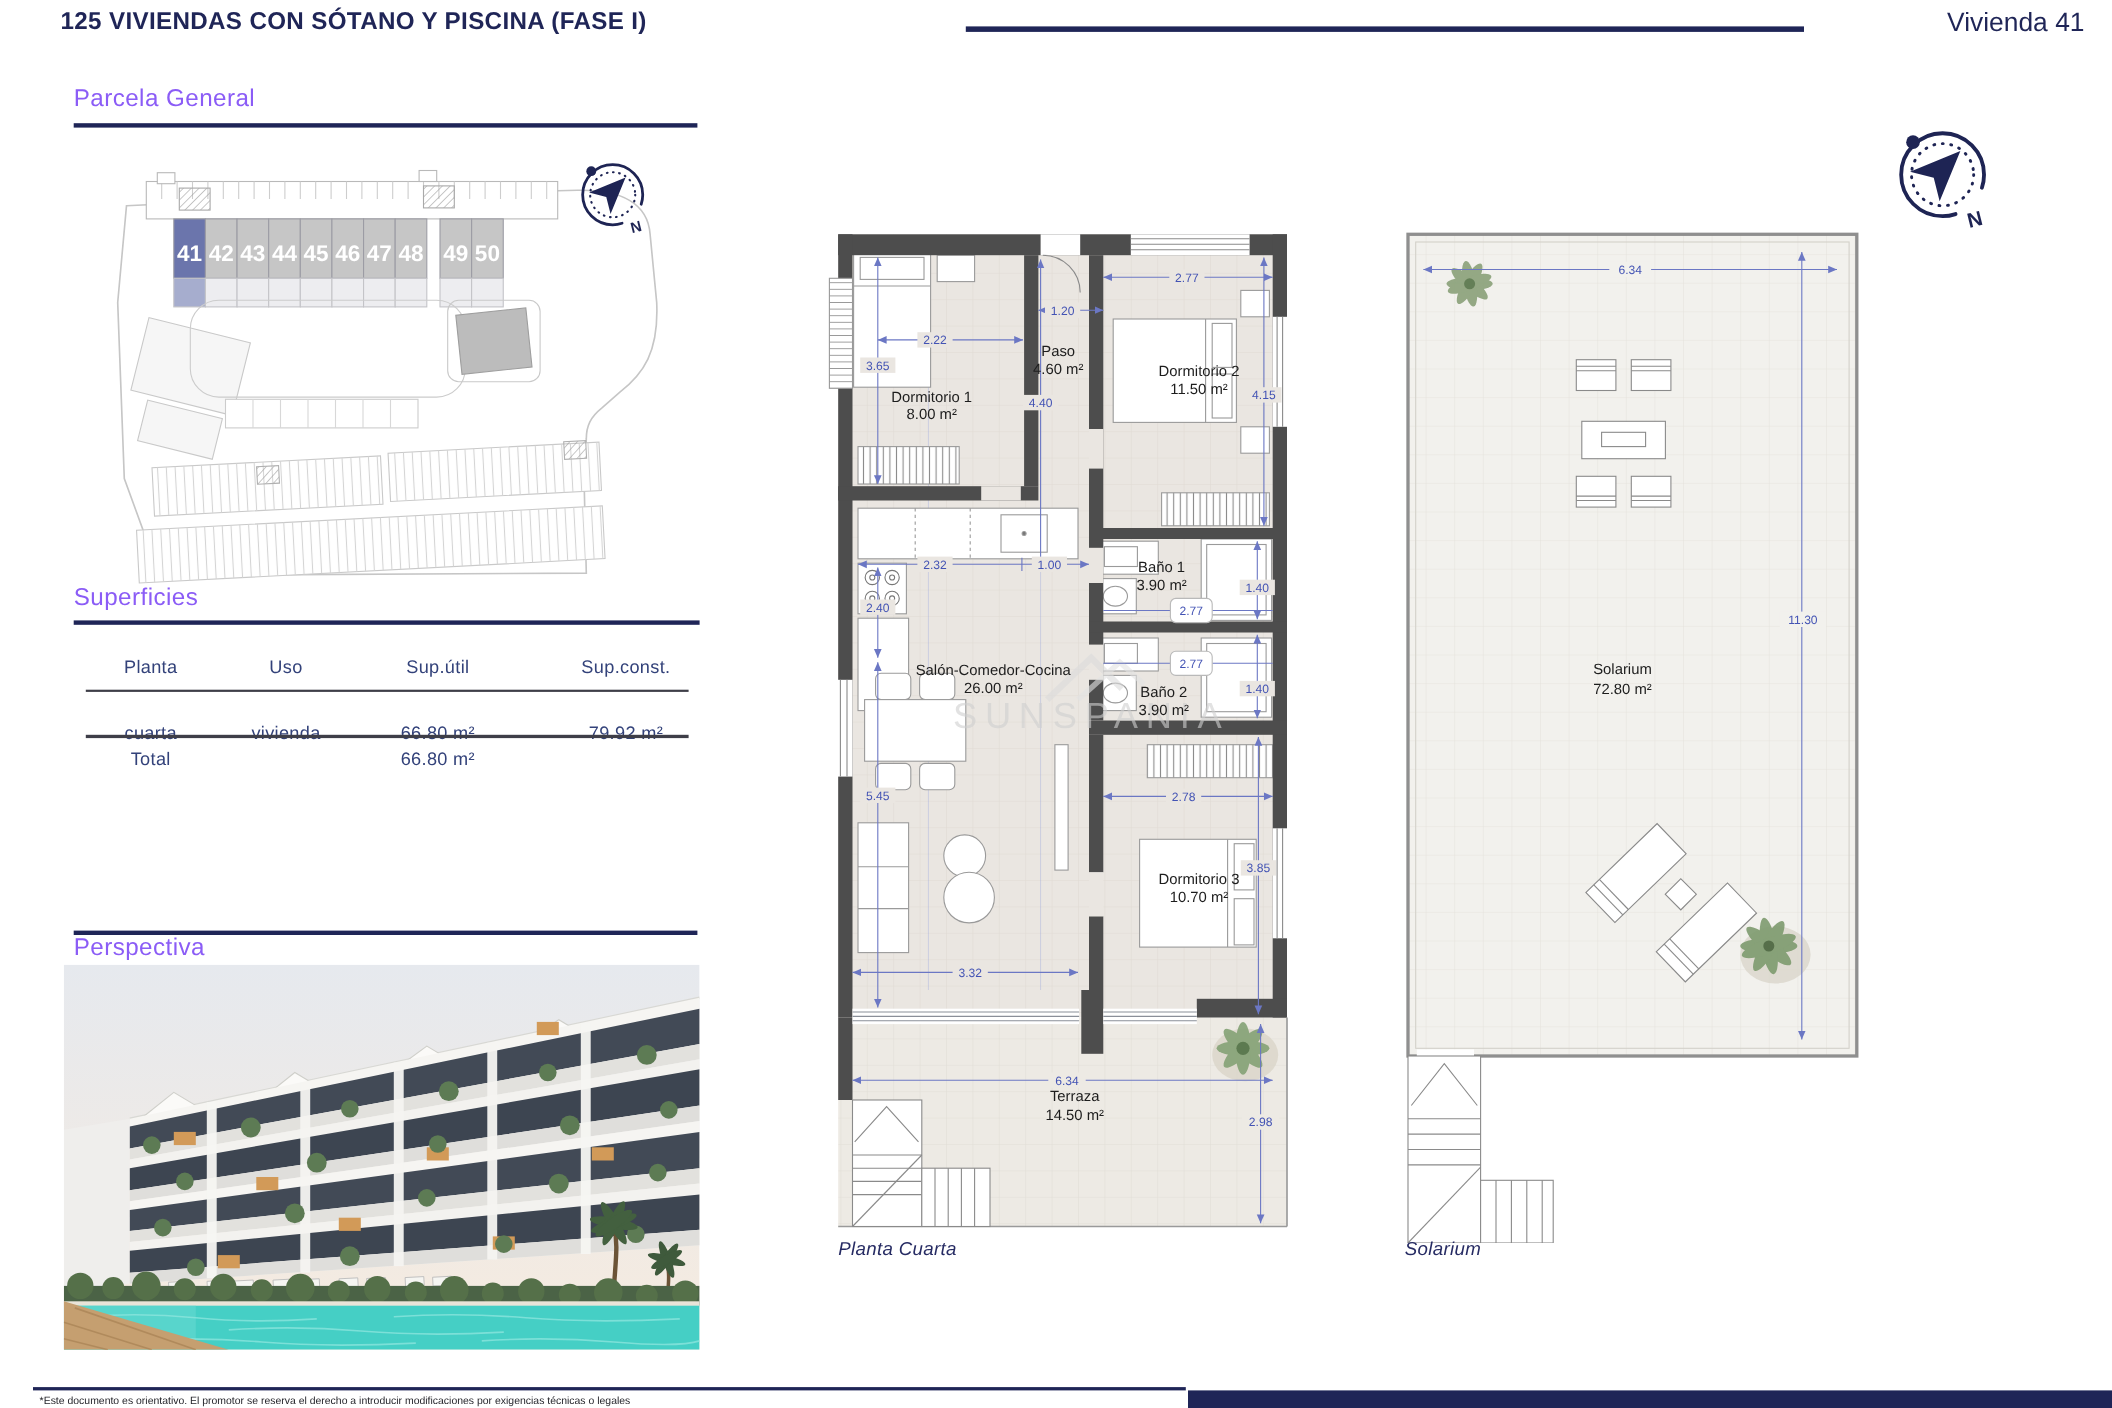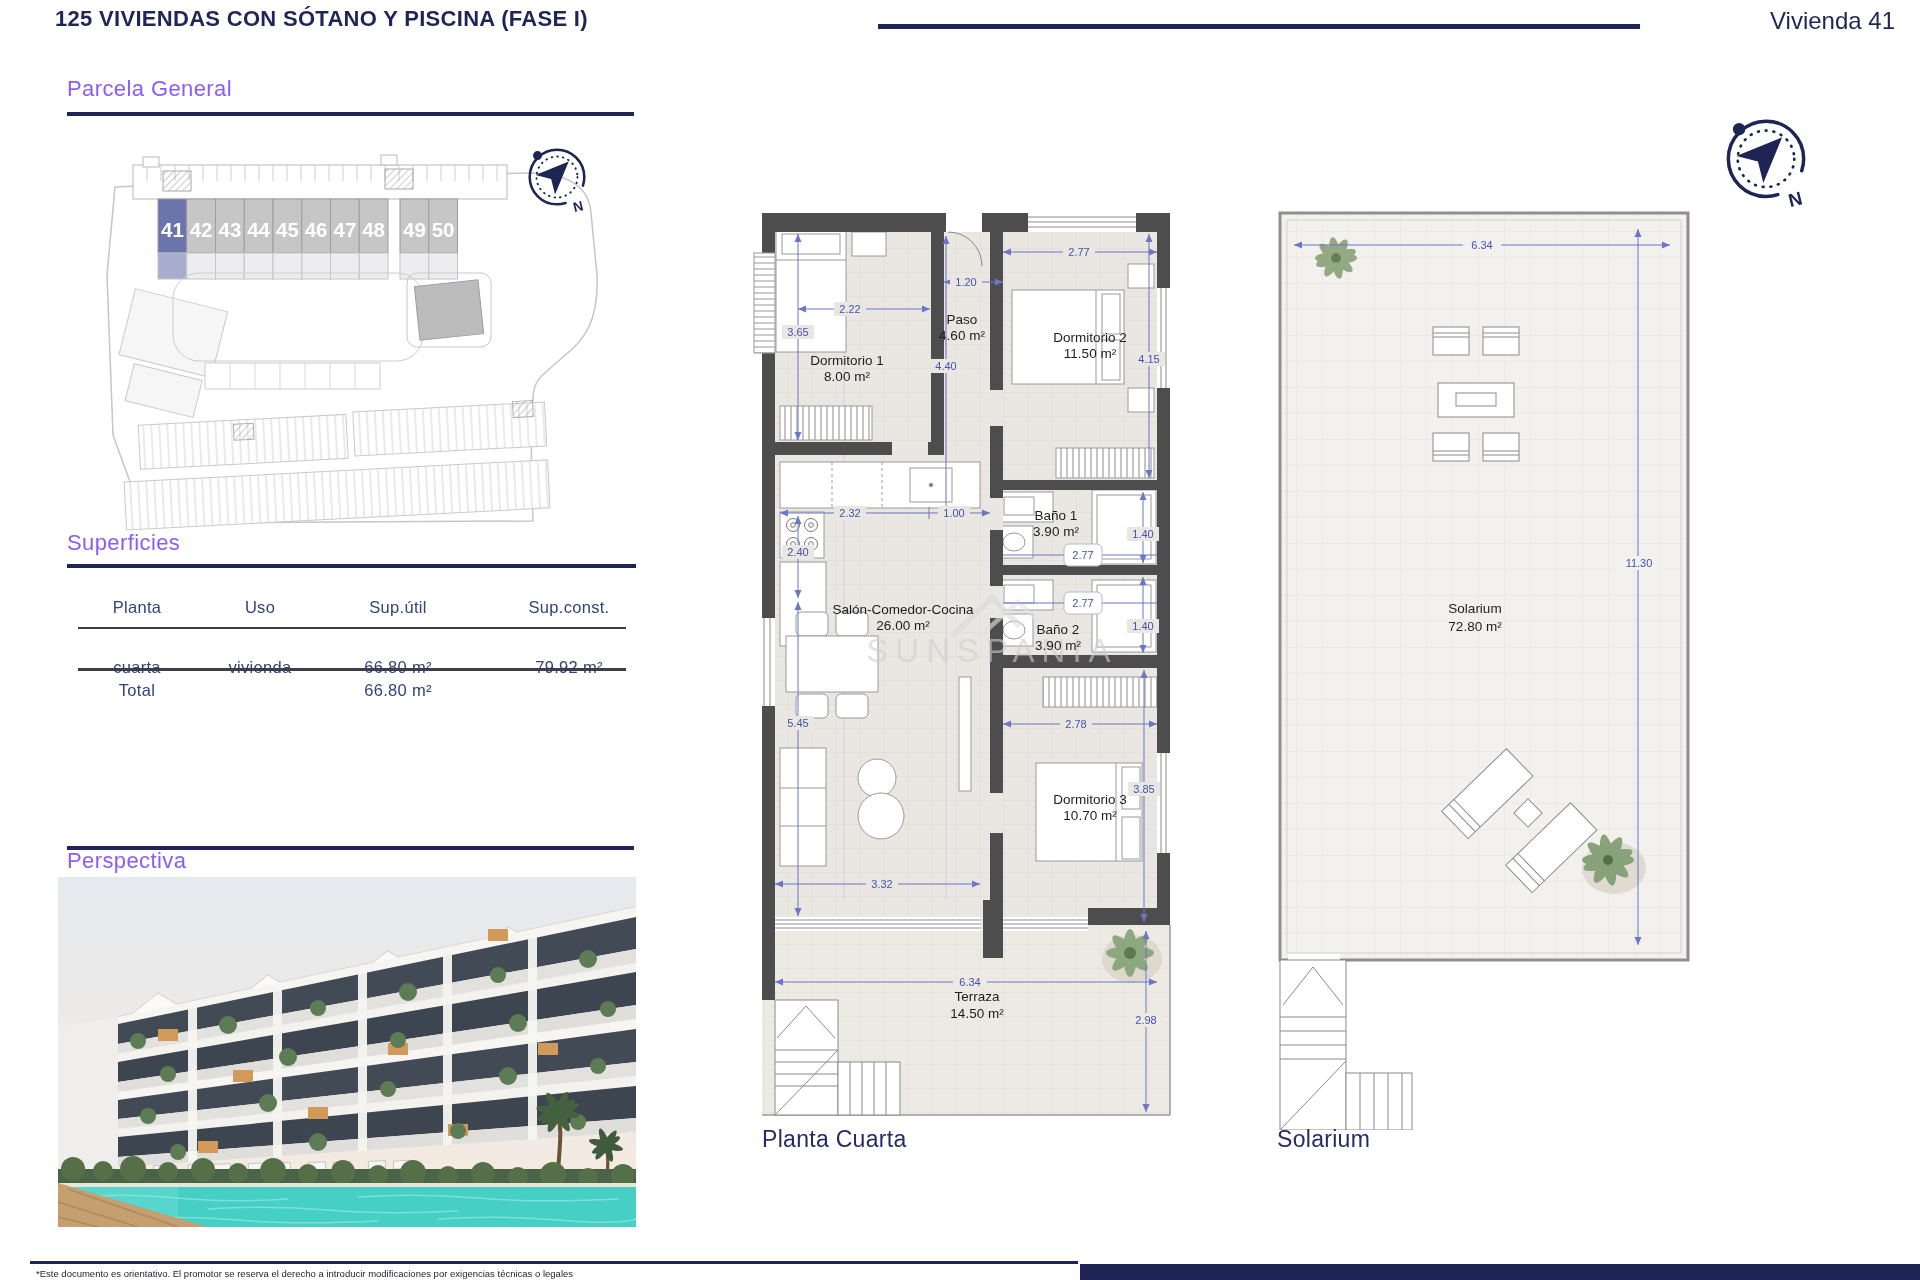--- a/index.html
+++ b/index.html
@@ -6,21 +6,21 @@
   body{
     width:1920px;height:1280px;position:relative;overflow:hidden;
     background:#ffffff;font-family:"Liberation Sans",sans-serif;
   }
   .abs{position:absolute;}
   #doc-title{left:55px;top:6px;font-size:22px;font-weight:700;letter-spacing:.3px;color:#1f2557;white-space:nowrap;}
   #title-line{left:878px;top:24px;width:762px;height:5px;background:#1f2557;}
   #unit-title{left:1650px;top:7px;width:245px;font-size:24px;font-weight:400;color:#1f2557;text-align:right;}
   .sec-h{font-size:22px;color:#8b5cf6;letter-spacing:.4px;}
   .rule{height:4px;background:#1f2557;}
-  .caption{font-size:23px;color:#262b63;letter-spacing:.3px;}
+  .caption{font-size:17px;color:#262b63;letter-spacing:.3px;font-style:italic;}
   
   .tcell{position:absolute;text-align:center;font-size:16.5px;color:#33427a;letter-spacing:.3px;}
   .c1{left:92px;width:90px;}  .c2{left:215px;width:90px;}
   .c3{left:343px;width:110px;}.c4{left:504px;width:130px;}
   .rh{top:598px;} .r1{top:638px;margin-top:20px;} .rt{top:681px;}
   .tline{position:absolute;background:#3e3e48;}
   
   #foot-line{left:30px;top:1261px;width:1048px;height:3px;background:#1f2557;}
   #foot-bar{left:1080px;top:1264px;width:840px;height:16px;background:#1f2557;}
   #disclaimer{left:36px;top:1268px;font-size:9.5px;color:#26262c;white-space:nowrap;}

